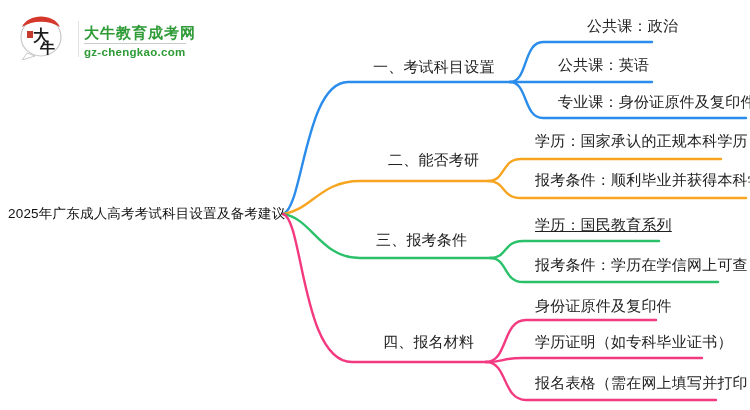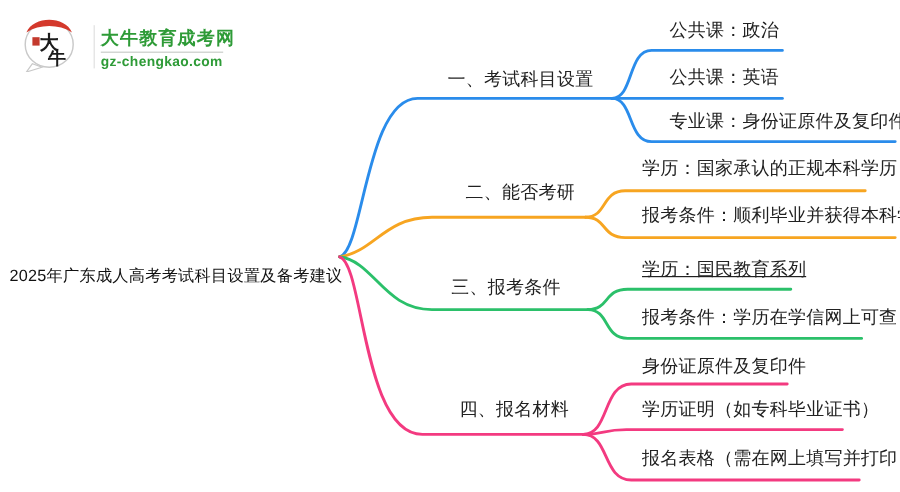--- a/index.html
+++ b/index.html
@@ -65,24 +65,24 @@
       <rect x="11" y="21" width="6" height="7" fill="#c43a2d"></rect>
       <text x="17" y="31" font-size="16" font-weight="bold" fill="#1b1b1b" font-family="'DejaVu Sans',sans-serif">大</text>
       <text x="24" y="43" font-size="15" font-weight="bold" fill="#1b1b1b" font-family="'DejaVu Sans',sans-serif">牛</text>
     </svg>
     <div class="logo-divider"></div>
     <div class="logo-title">大牛教育成考网</div>
     <div class="logo-rule"></div>
     <div class="logo-domain">gz-chengkao.com</div>
   </div>
 
-  <div class="lbl root-lbl" style="left:8px;top:205px;margin-top:16px;">2025年广东成人高考考试科目设置及备考建议</div>
+  <div class="lbl root-lbl" style="left:8px;top:205px;">2025年广东成人高考考试科目设置及备考建议</div>
 
   <div class="lbl" style="left:373px;top:58px;">一、考试科目设置</div>
-  <div class="lbl" style="left:558px;top:17px;">公共课：政治</div>
+  <div class="lbl" style="left:587px;top:17px;">公共课：政治</div>
   <div class="lbl" style="left:558px;top:56px;text-align:center;">公共课：英语</div>
   <div class="lbl" style="left:558px;top:93px;">专业课：身份证原件及复印件</div>
 
   <div class="lbl" style="left:388px;top:153px;font-family:Liberation Mono, monospace;">二、能否考研</div>
   <div class="lbl" style="left:535px;top:132px;">学历：国家承认的正规本科学历</div>
   <div class="lbl" style="left:535px;top:171px;">报考条件：顺利毕业并获得本科学位</div>
 
   <div class="lbl" style="left:376px;top:231px;">三、报考条件</div>
   <div class="lbl" style="left:535px;top:216px;text-decoration:underline;">学历：国民教育系列</div>
   <div class="lbl" style="left:535px;top:256px;">报考条件：学历在学信网上可查</div>

